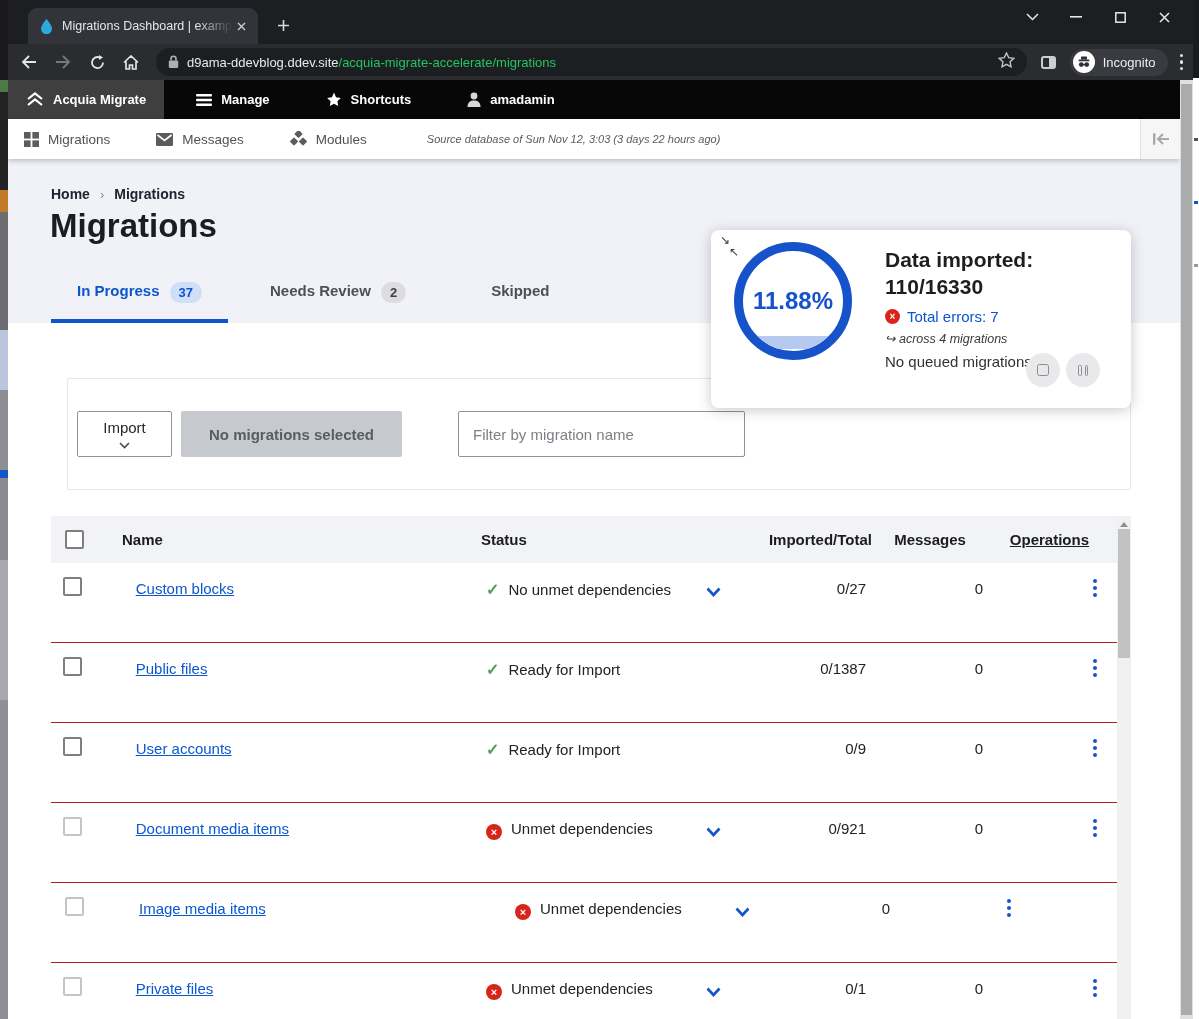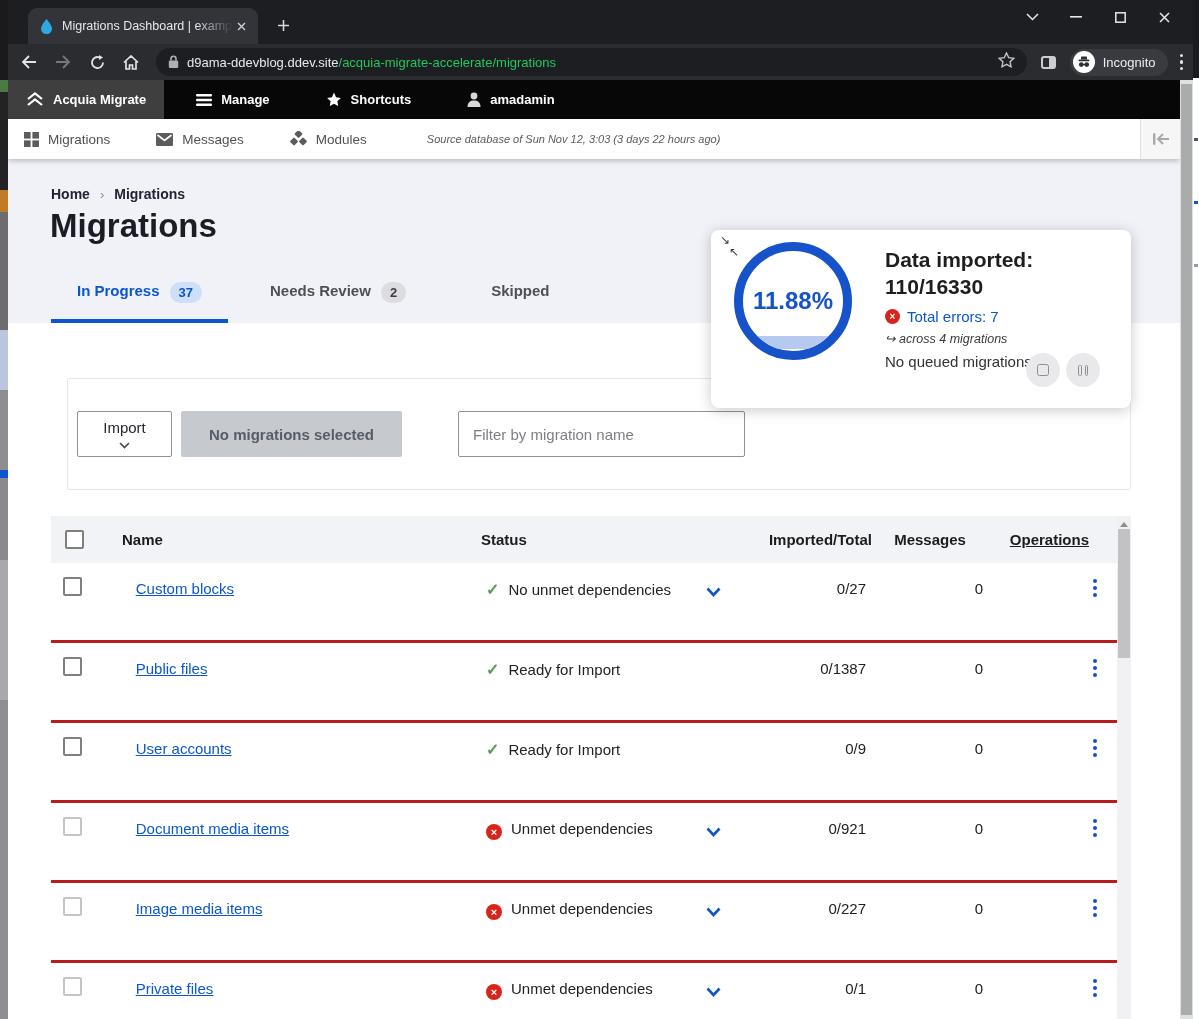--- a/index.html
+++ b/index.html
@@ -65,21 +65,21 @@
   .main-white { background:#fff; }
   .filter-card { margin:55px 0 0 59px; width:1064px; height:112px; border:1px solid #e7e7e9; border-radius:2px; background:#fff; display:flex; align-items:center; padding-left:9px; }
   .import-btn { width:95px; height:46px; background:#fff; border:1px solid #8f9398; border-radius:2px; font-size:15px; color:#26272e; display:flex; align-items:center; justify-content:center; gap:4px;flex-direction:column; }
   .sel-btn { width:221px; height:46px; background:#c6cacf; border:none; border-radius:2px; font-size:15px; font-weight:700; color:#565d66; margin-left:9px; }
   .filter-input { width:287px; height:46px; border:1px solid #8f9398; border-radius:2px; margin-left:56px; padding:0 14px; font-size:15px; color:#333; font-family:"Liberation Sans",sans-serif; }
   .filter-input::placeholder { color:#7e7f86; }
 
   
   .mig-table { position:relative; margin:26px 0 0 43px; width:1080px; }
   .thead { display:flex; height:47px; align-items:center; background:#f2f3f7; font-weight:700; font-size:15px; color:#1c1c1c; }
-  .trow { display:flex; height:80px; background:#fff; border-bottom:3px solid #b91c1c; font-size:15px; color:#222;gap:17px; }
+  .trow { display:flex; height:80px; background:#fff; border-bottom:1px solid #b91c1c; font-size:15px; color:#222;gap:17px; }
   .c-check { width:46px; display:flex; justify-content:center; padding-top:14px; }
   .thead .c-check { padding-top:0; align-items:center; }
   .c-name { width:384px; padding:17px 0 0 25px; }
   .thead .c-name { padding-top:0; display:flex; align-items:center; }
   .c-status { width:260px; position:relative; padding-top:17px; }
   .thead .c-status { padding-top:0; display:flex; align-items:center; }
   .c-imp { width:140px; text-align:right; padding:17px 9px 0 0; }
   .thead .c-imp { padding-top:0; display:flex; align-items:center; justify-content:flex-end; }
   .c-msg { width:110px; text-align:right; padding:17px 12px 0 0; }
   .thead .c-msg { padding-top:0; display:flex; align-items:center; justify-content:center; }
@@ -449,21 +449,20 @@
                 </div>
     <div class="c-name"><a class="mig-link">Image media items</a></div>
     <div class="c-status">
       <span class="st-icon err">×</span><span class="st-text">Unmet dependencies</span>
       <span class="st-chevron">
         <svg width="15" height="10" viewBox="0 0 15 10">
                       <polyline points="1.5,1.5 7.5,8 13.5,1.5" fill="none" stroke="#1652c9" stroke-width="2.6"></polyline>
                     </svg>
       </span>
     </div>
-    <div class="c-imp">0/227</div>
     <div class="c-msg">0</div>
     <div class="c-ops">
                   <span class="kebab">
                     <i></i>
                     <i></i>
                     <i></i>
                   </span>
                 </div>
   </div>
               <div class="trow">

